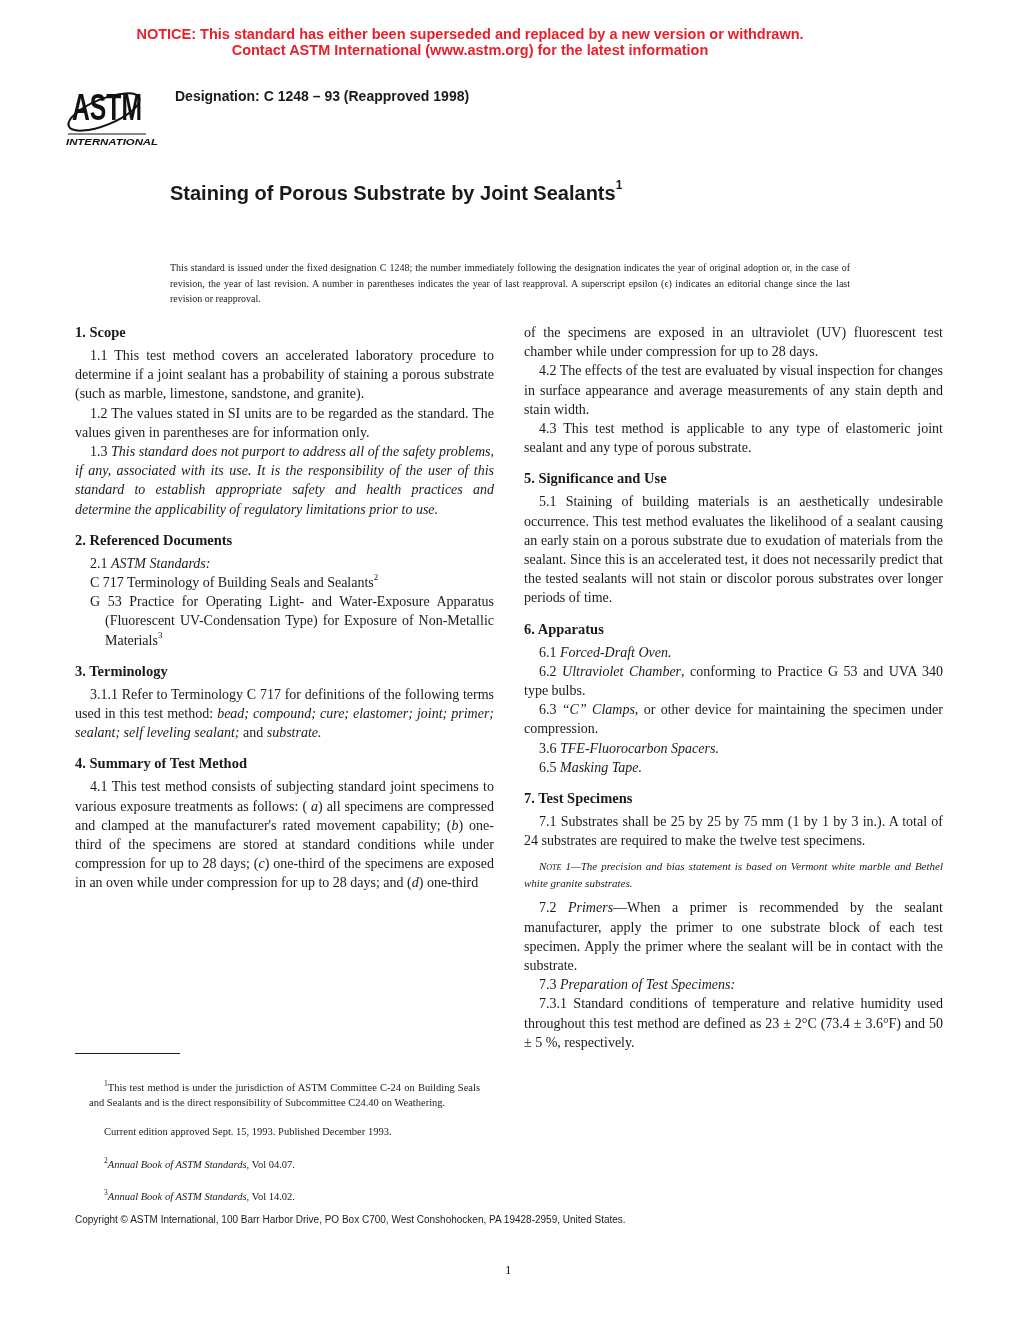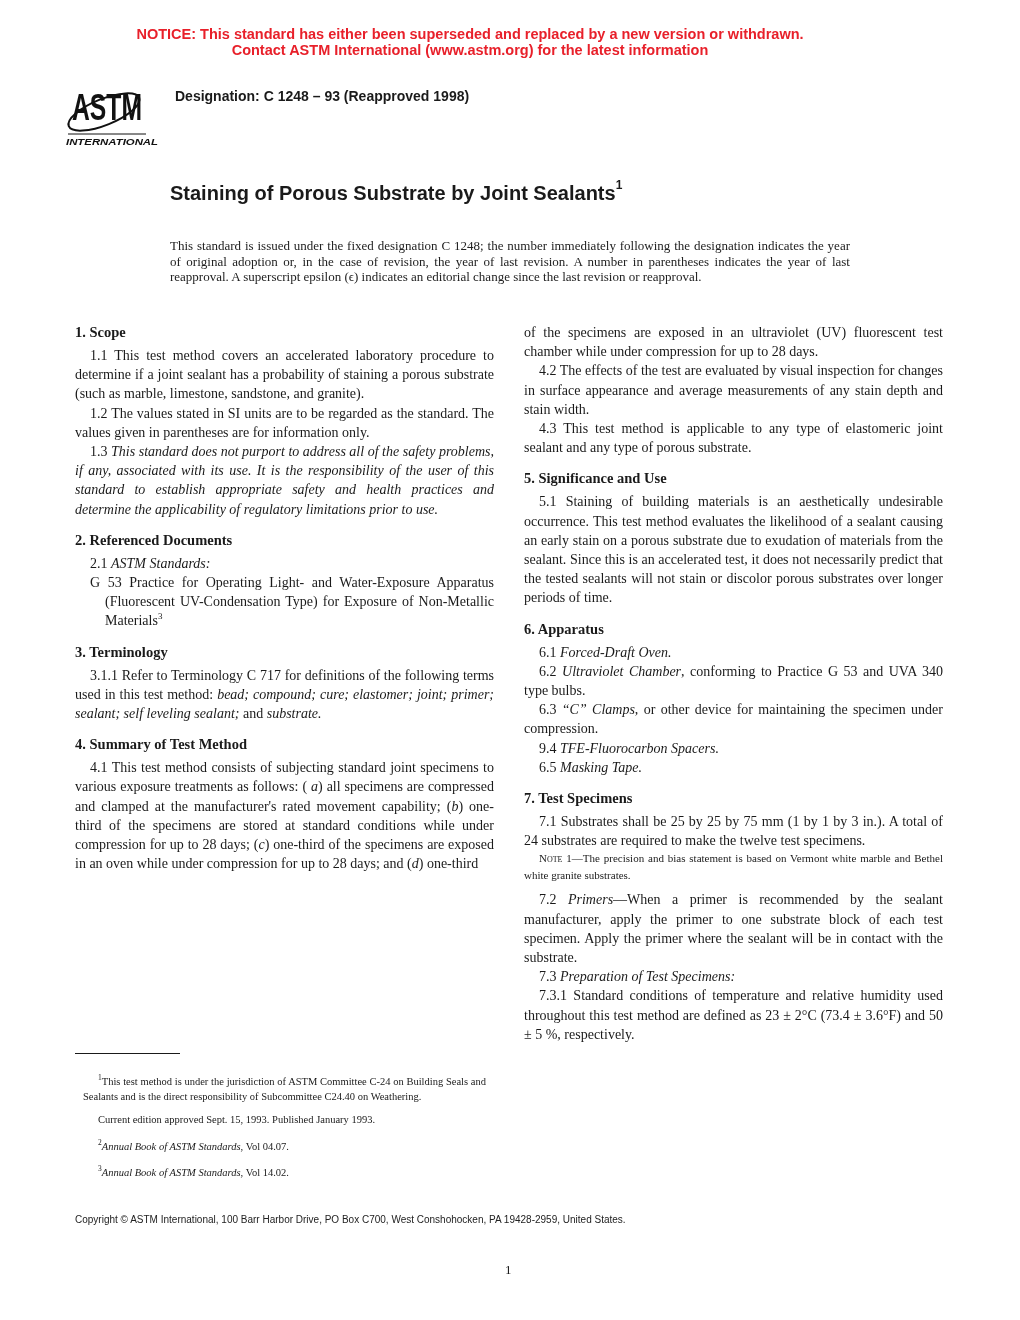--- a/index.html
+++ b/index.html
@@ -3,36 +3,36 @@
 <meta charset="utf-8">
 <style>
   html, body { margin: 0; padding: 0; background: #ffffff; }
   body { width: 1020px; height: 1320px; position: relative; overflow: hidden; color: #1a1a1a; }
   .abs { position: absolute; }
   .notice { left: 0; width: 940px; top: 26px; text-align: center; color: #e8202a; font-family: "Liberation Sans", sans-serif; font-weight: bold; font-size: 14.5px; line-height: 16px; }
   .logo { left: 64px; top: 76px; width: 96px; height: 72px; }
   .designation { left: 175px; top: 88px; font-family: "Liberation Sans", sans-serif; font-weight: bold; font-size: 14px; color: #1a1a1a; }
   .title { left: 170px; top: 175px; font-family: "Liberation Sans", sans-serif; font-weight: bold; font-size: 20px; line-height: 26px; color: #1a1a1a; }
   .title sup { font-size: 12px; position: relative; top: -3px; }
-  .issued { left: 170px; top: 238px; width: 680px; font-family: "Liberation Serif", serif; font-size: 13px; line-height: 15.5px; text-align: justify; color: #222; }
+  .issued { left: 170px; top: 260px; width: 680px; font-family: "Liberation Serif", serif; font-size: 10px; line-height: 15.5px; text-align: justify; color: #222; }
   .col { font-family: "Liberation Serif", serif; font-size: 14px; line-height: 19.2px; text-align: justify; color: #1a1a1a; }
   .col-left { left: 75px; top: 323px; width: 419px; }
   .col-right { left: 524px; top: 323px; width: 419px; }
   .h { font-weight: bold; font-size: 14.5px; margin: 0 0 4px 0; line-height: 19px; }
   .h.gap { margin-top: 12px; }
   .p { margin: 0; text-indent: 15px; }
   .p.noind { text-indent: 0; }
   .ref { margin: 0; padding-left: 30px; text-indent: -15px; }
   i { font-style: italic; }
   sup.fn { font-size: 9px; line-height: 0; position: relative; top: -1px; }
-  .note { font-size: 11px; line-height: 17px; text-indent: 15px; margin: 0 0 6px 0; }
+  .note { font-size: 11px; line-height: 17px; text-indent: 15px; margin: 8px 0 6px 0; font-style: italic; }
   .note .small-caps { font-variant: small-caps; }
   .fn-rule { left: 75px; top: 1053px; width: 105px; height: 1px; background: #1a1a1a; }
   .footnotes { left: 75px; top: 1062px; width: 419px; font-family: "Liberation Serif", serif; font-size: 10.5px; line-height: 15px; text-align: justify; }
-  .footnotes p { margin: 8px; text-indent: 15px; }
+  .footnotes p { margin: 14px; text-indent: 15px; }
   .footnotes sup { font-size: 7.5px; }
   .copyright { left: 75px; top: 1214px; font-family: "Liberation Sans", sans-serif; font-size: 10px; color: #222; }
   .pageno { left: 505px; top: 1262px; font-family: "Liberation Serif", serif; font-size: 13px; }
 </style>
 </head>
 <body>
 
 <div class="abs notice">
   <div>NOTICE: This standard has either been superseded and replaced by a new version or withdrawn.</div>
   <div>Contact ASTM International (www.astm.org) for the latest information</div>
@@ -56,50 +56,51 @@
 <div class="abs issued">This standard is issued under the fixed designation C 1248; the number immediately following the designation indicates the year of original adoption or, in the case of revision, the year of last revision. A number in parentheses indicates the year of last reapproval. A superscript epsilon (ϵ) indicates an editorial change since the last revision or reapproval.</div>
 
 <div class="abs col col-left">
   <div class="h">1.  Scope</div>
   <p class="p">1.1  This test method covers an accelerated laboratory procedure to determine if a joint sealant has a probability of staining a porous substrate (such as marble, limestone, sandstone, and granite).</p>
   <p class="p">1.2  The values stated in SI units are to be regarded as the standard. The values given in parentheses are for information only.</p>
   <p class="p"><span>1.3 </span><i>This standard does not purport to address all of the safety problems, if any, associated with its use. It is the responsibility of the user of this standard to establish appropriate safety and health practices and determine the applicability of regulatory limitations prior to use.</i></p>
 
   <div class="h gap">2.  Referenced Documents</div>
   <p class="p"><span>2.1 </span><i>ASTM Standards:</i></p>
+  <p class="ref"><span>C 717  Terminology of Building Seals and Sealants</span><sup class="fn">2</sup></p>
   <p class="ref"><span>G 53 Practice for Operating Light- and Water-Exposure Apparatus (Fluorescent UV-Condensation Type) for Exposure of Non-Metallic Materials</span><sup class="fn">3</sup></p>
 
   <div class="h gap">3.  Terminology</div>
   <p class="p"><span>3.1.1 Refer to Terminology C 717 for definitions of the following terms used in this test method: </span><i>bead; compound; cure; elastomer; joint; primer; sealant; self leveling sealant;</i><span> and </span><i>substrate.</i></p>
 
   <div class="h gap">4.  Summary of Test Method</div>
   <p class="p"><span>4.1  This test method consists of subjecting standard joint specimens to various exposure treatments as follows: ( </span><i>a</i><span>) all specimens are compressed and clamped at the manufacturer's rated movement capability; (</span><i>b</i><span>) one-third of the specimens are stored at standard conditions while under compression for up to 28 days; (</span><i>c</i><span>) one-third of the specimens are exposed in an oven while under compression for up to 28 days; and (</span><i>d</i><span>) one-third</span></p>
 </div>
 
 <div class="abs fn-rule"></div>
 <div class="abs footnotes">
   <p><sup>1</sup><span>This test method is under the jurisdiction of ASTM Committee C-24 on Building Seals and Sealants and is the direct responsibility of Subcommittee C24.40 on Weathering.</span></p>
-  <p>Current edition approved Sept. 15, 1993. Published January 1993.</p>
+  <p>Current edition approved Sept. 15, 1993. Published December 1993.</p>
   <p><sup>2</sup><i>Annual Book of ASTM Standards</i><span>, Vol 04.07.</span></p>
   <p><sup>3</sup><i>Annual Book of ASTM Standards</i><span>, Vol 14.02.</span></p>
 </div>
 
 <div class="abs col col-right">
   <p class="p noind">of the specimens are exposed in an ultraviolet (UV) fluorescent test chamber while under compression for up to 28 days.</p>
   <p class="p">4.2  The effects of the test are evaluated by visual inspection for changes in surface appearance and average measurements of any stain depth and stain width.</p>
   <p class="p">4.3  This test method is applicable to any type of elastomeric joint sealant and any type of porous substrate.</p>
 
   <div class="h gap">5.  Significance and Use</div>
   <p class="p">5.1  Staining of building materials is an aesthetically undesirable occurrence. This test method evaluates the likelihood of a sealant causing an early stain on a porous substrate due to exudation of materials from the sealant. Since this is an accelerated test, it does not necessarily predict that the tested sealants will not stain or discolor porous substrates over longer periods of time.</p>
 
   <div class="h gap">6.  Apparatus</div>
   <p class="p"><span>6.1 </span><i>Forced-Draft Oven.</i></p>
   <p class="p"><span>6.2 </span><i>Ultraviolet Chamber</i><span>, conforming to Practice G 53 and UVA 340 type bulbs.</span></p>
   <p class="p"><span>6.3 </span><i>“C” Clamps</i><span>, or other device for maintaining the specimen under compression.</span></p>
-  <p class="p"><span>9.4 </span><i>TFE-Fluorocarbon Spacers.</i></p>
+  <p class="p"><span>3.6 </span><i>TFE-Fluorocarbon Spacers.</i></p>
   <p class="p"><span>6.5 </span><i>Masking Tape.</i></p>
 
   <div class="h gap">7.  Test Specimens</div>
   <p class="p">7.1  Substrates shall be 25 by 25 by 75 mm (1 by 1 by 3 in.). A total of 24 substrates are required to make the twelve test specimens.</p>
   <p class="note"><span class="small-caps">Note 1</span><span>—The precision and bias statement is based on Vermont white marble and Bethel white granite substrates.</span></p>
   <p class="p"><span>7.2 </span><i>Primers</i><span>—When a primer is recommended by the sealant manufacturer, apply the primer to one substrate block of each test specimen. Apply the primer where the sealant will be in contact with the substrate.</span></p>
   <p class="p"><span>7.3 </span><i>Preparation of Test Specimens:</i></p>
   <p class="p">7.3.1 Standard conditions of temperature and relative humidity used throughout this test method are defined as 23 ± 2°C (73.4 ± 3.6°F) and 50 ± 5 %, respectively.</p>
 </div>
 

